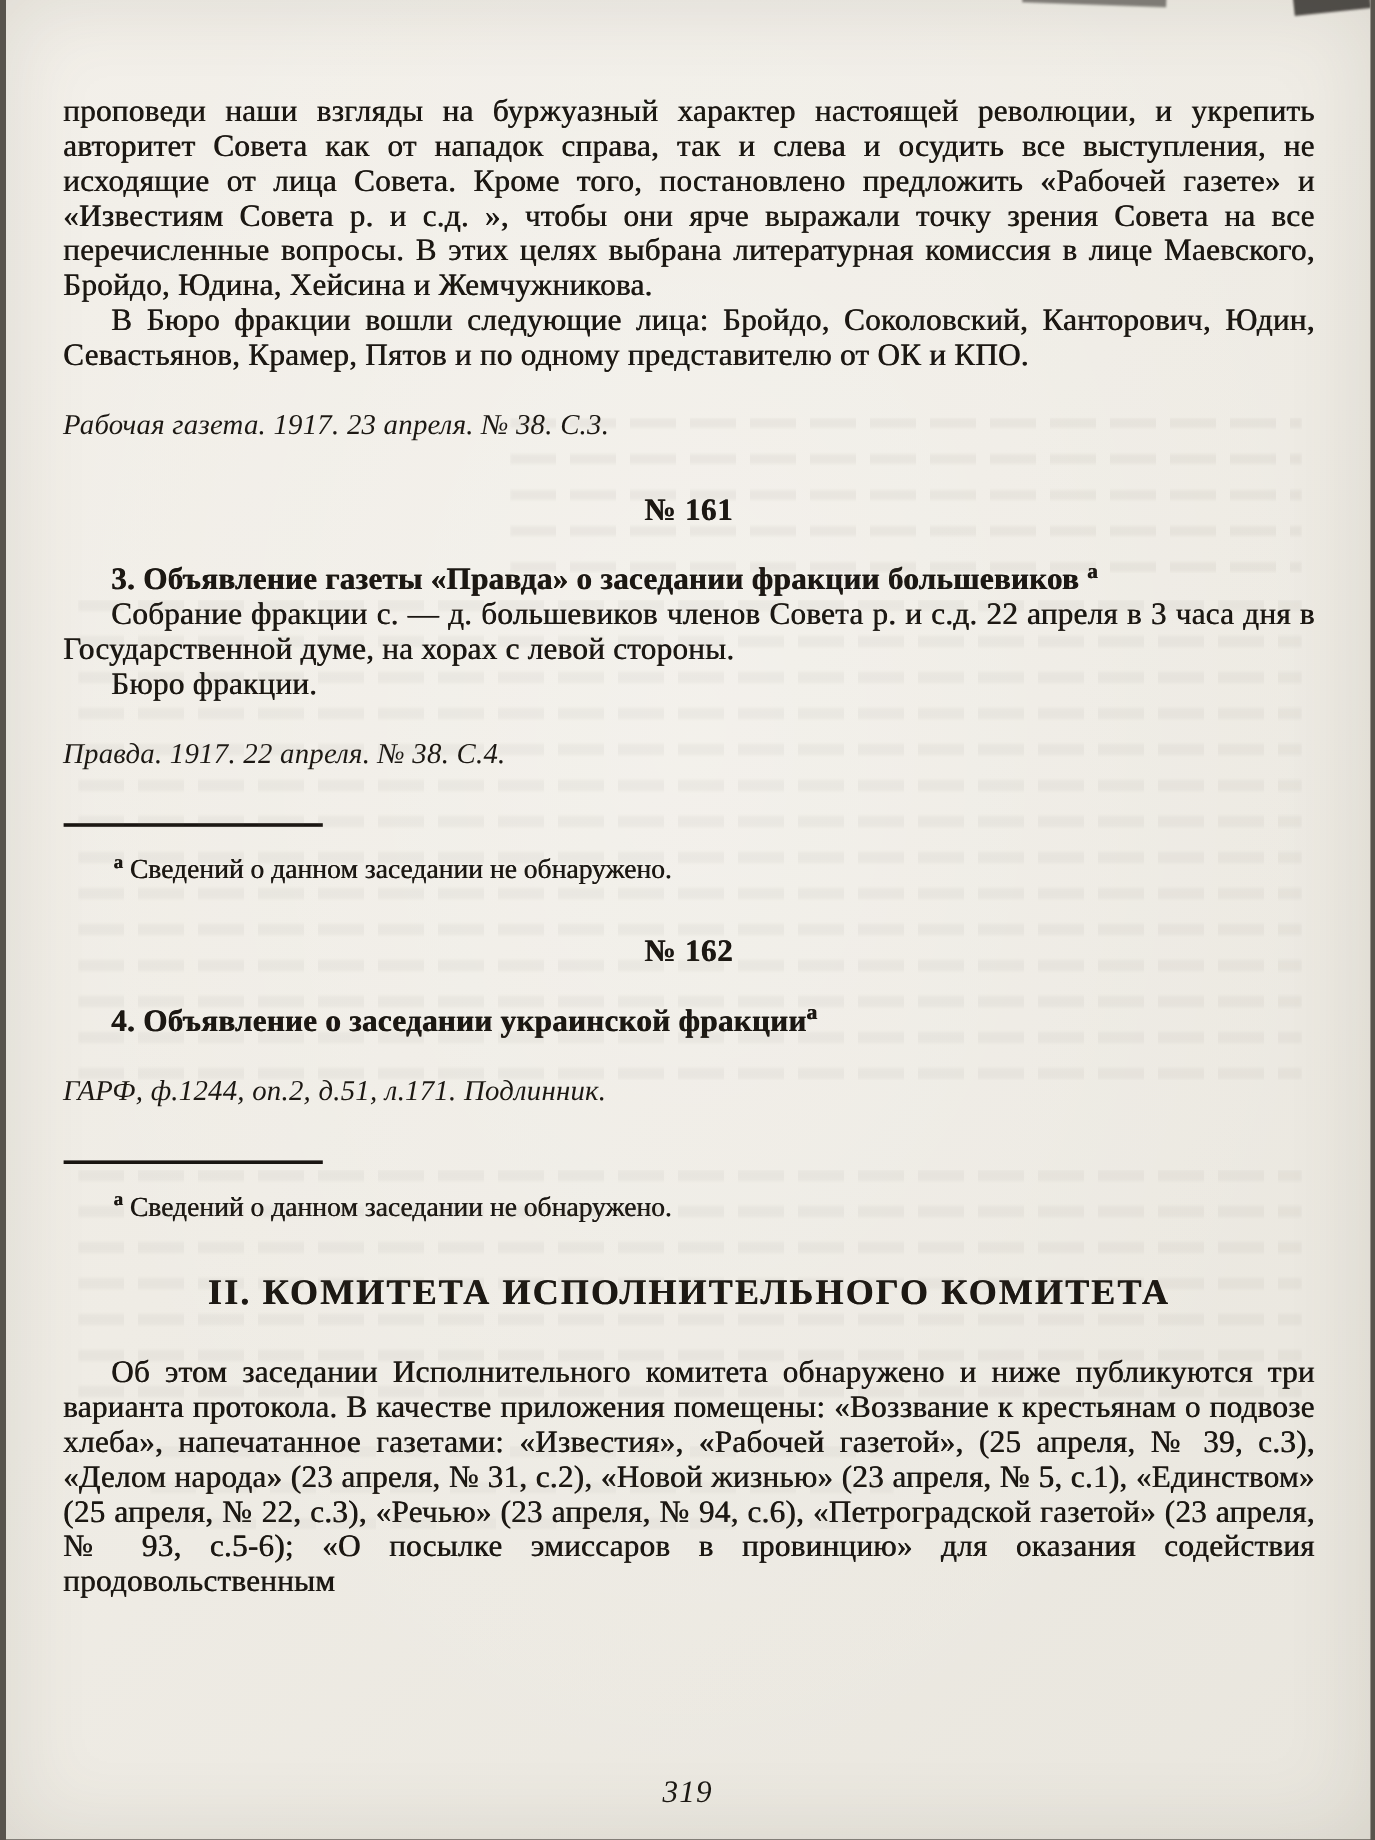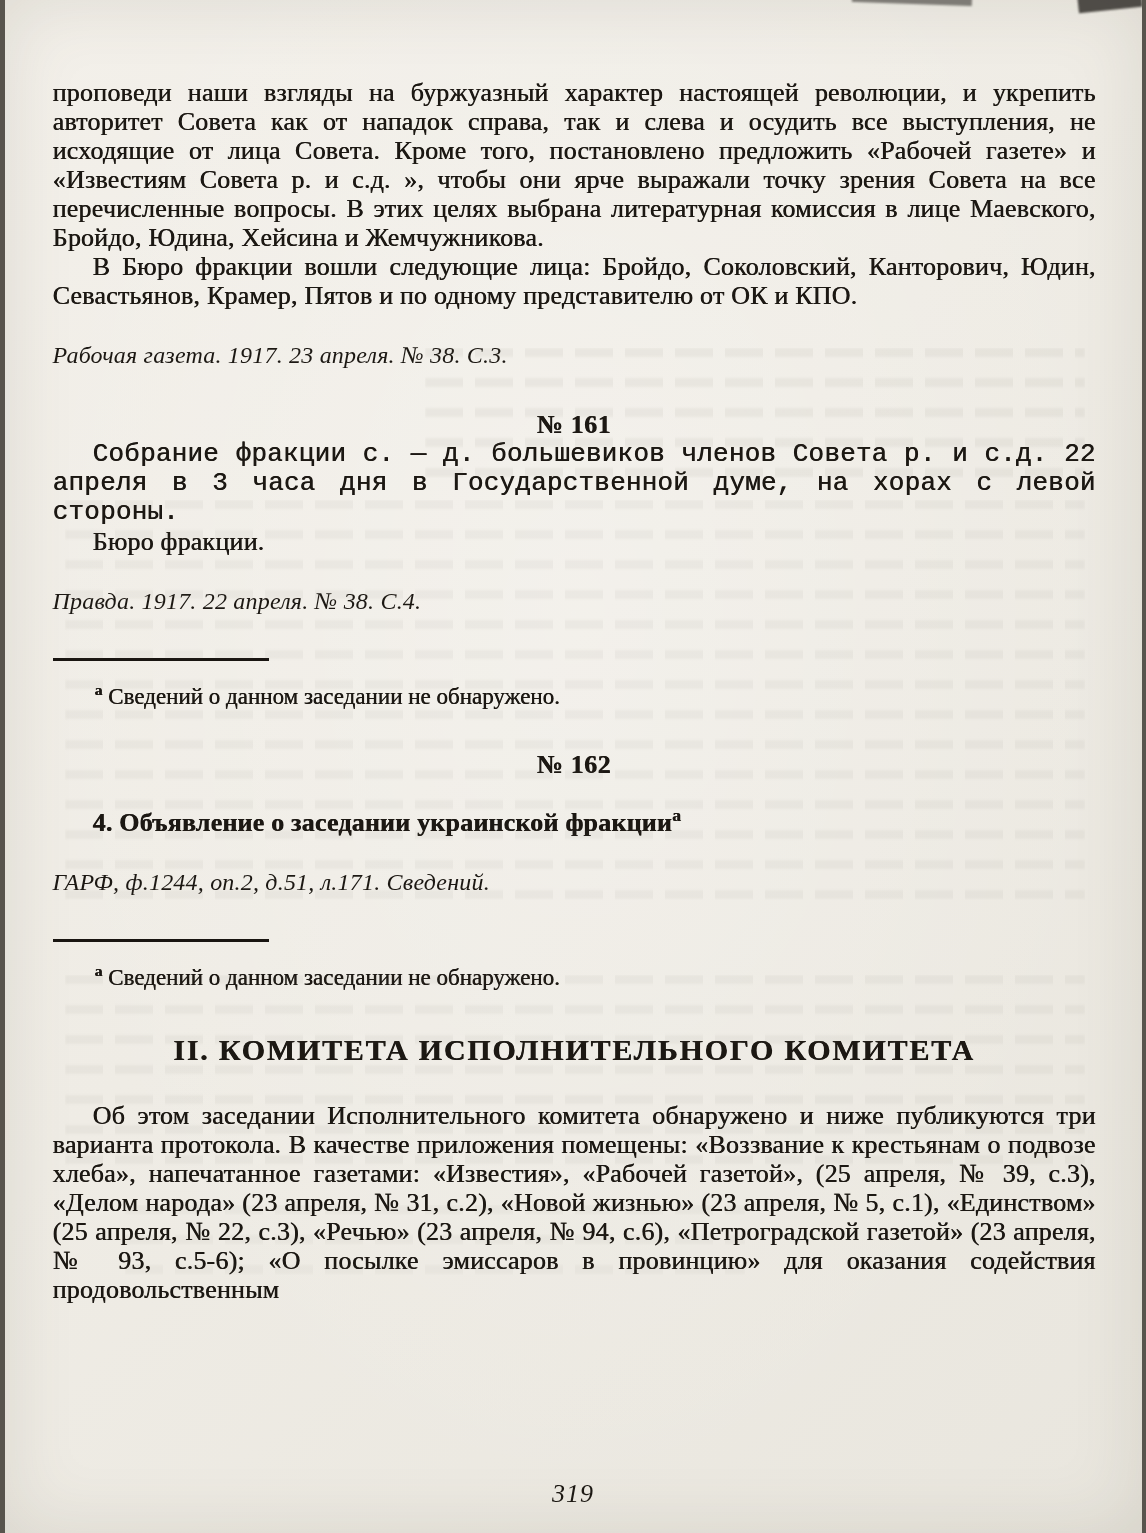--- a/index.html
+++ b/index.html
@@ -43,21 +43,21 @@
   .doc-number {
     font-size: 26px;
     line-height: 30px;
     font-weight: 700;
     text-align: center;
     margin-top: 40px;
     letter-spacing: 0.5px;
     text-shadow: 0.4px 0 currentColor;
   }
   .title-line { font-weight: 700; margin-top: 28px; }
-  .body-after-title { margin-top: 0; font-family: Liberation Mono, monospace; }
+  .body-after-title { margin-top: 0; }
 
   .fn-rule {
     width: 216px;
     height: 3px;
     background: #191511;
     margin-top: 42px;
   }
   .footnote {
     font-size: 23px;
     line-height: 27px;
@@ -130,30 +130,31 @@
   <div class="ghost g4"></div>
   <div class="artifact a-tr"></div>
   <div class="artifact a-tm"></div>
 
   <p class="body-text">проповеди наши взгляды на буржуазный характер настоящей революции, и укрепить авторитет Совета как от нападок справа, так и слева и осудить все выступления, не исходящие от лица Совета. Кроме того, постановлено предложить «Рабочей газете» и «Известиям Совета р. и с.д. », чтобы они ярче выражали точку зрения Совета на все перечисленные вопросы. В этих целях выбрана литературная комиссия в лице Маевского, Бройдо, Юдина, Хейсина и Жемчужникова.</p>
   <p class="body-text indent">В Бюро фракции вошли следующие лица: Бройдо, Соколовский, Канторович, Юдин, Севастьянов, Крамер, Пятов и по одному представителю от ОК и КПО.</p>
 
   <p class="source">Рабочая газета. 1917. 23 апреля. № 38. С.3.</p>
 
   <h3 class="doc-number">№ 161</h3>
+  <p class="body-text indent title-line"><span>3. Объявление газеты «Правда» о заседании фракции большевиков</span> <sup class="fn-mark">а</sup></p>
   <p class="body-text indent body-after-title">Собрание фракции с. — д. большевиков членов Совета р. и с.д. 22 апреля в 3 часа дня в Государственной думе, на хорах с левой стороны.</p>
   <p class="body-text indent">Бюро фракции.</p>
   <p class="source">Правда. 1917. 22 апреля. № 38. С.4.</p>
 
   <div class="fn-rule"></div>
   <p class="footnote"><sup class="fn-mark">а</sup> <span>Сведений о данном заседании не обнаружено.</span></p>
 
   <h3 class="doc-number">№ 162</h3>
   <p class="body-text indent title-line"><span>4. Объявление о заседании украинской фракции</span><sup class="fn-mark">а</sup></p>
-  <p class="source">ГАРФ, ф.1244, оп.2, д.51, л.171. Сведений.</p>
+  <p class="source">ГАРФ, ф.1244, оп.2, д.51, л.171. Подлинник.</p>
 
   <div class="fn-rule"></div>
   <p class="footnote"><sup class="fn-mark">а</sup> <span>Сведений о данном заседании не обнаружено.</span></p>
 
   <h2 class="section-heading">II. КОМИТЕТА ИСПОЛНИТЕЛЬНОГО КОМИТЕТА</h2>
   <p class="body-text indent section-intro">Об этом заседании Исполнительного комитета обнаружено и ниже публикуются три варианта протокола. В качестве приложения помещены: «Воззвание к крестьянам о подвозе хлеба», напечатанное газетами: «Известия», «Рабочей газетой», (25 апреля, № 39, с.3), «Делом народа» (23 апреля, № 31, с.2), «Новой жизнью» (23 апреля, № 5, с.1), «Единством» (25 апреля, № 22, с.3), «Речью» (23 апреля, № 94, с.6), «Петроградской газетой» (23 апреля, № 93, с.5-6); «О посылке эмиссаров в провинцию» для оказания содействия продовольственным</p>
 
   <div class="page-number">319</div>
 </div>
 

